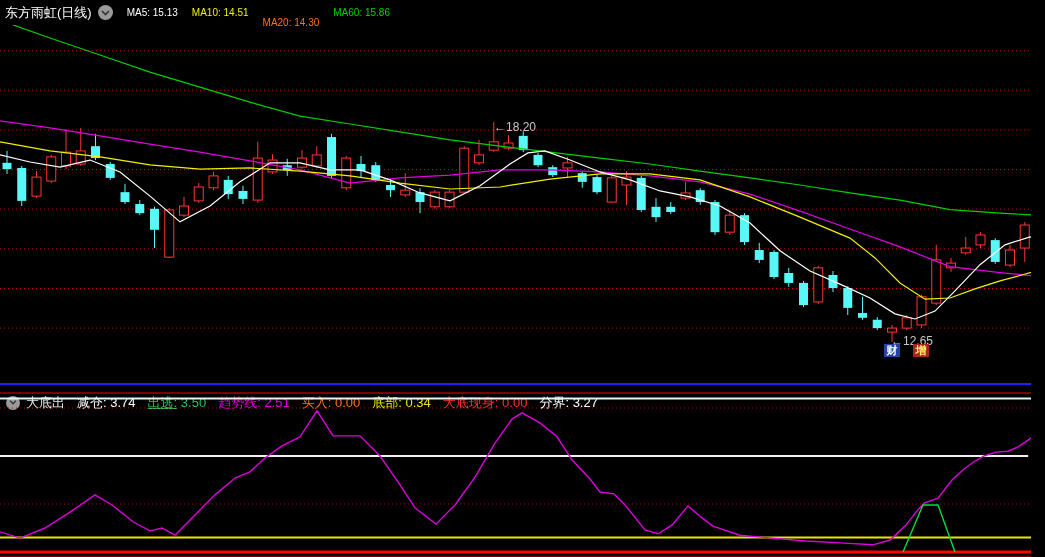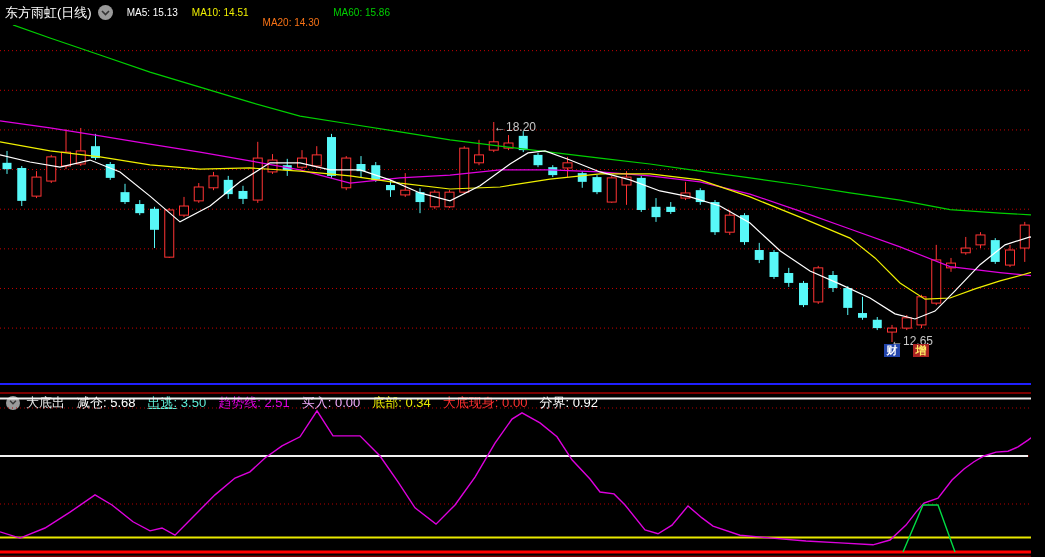--- a/index.html
+++ b/index.html
@@ -355,27 +355,27 @@
       <polyline points="0,129.8935799999999 30,137.0278799999999 60,142.18043 90,135.04613 120,146.9366299999999 150,171.11398 180,196.87672999999995 210,181.02273 240,156.8453799999999 270,137.82057999999986 300,137.82057999999986 330,144.95488 360,144.95488 390,154.86363 420,167.94317999999993 450,175.8701799999999 480,160.80887999999993 510,139.00962999999993 528,127.91182999999987 545,125.93007999999998 570,135.04613 600,146.9366299999999 630,154.86363 660,165.9614299999999 690,171.90668 720,181.02273 750,198.06577999999993 780,225.81027999999998 810,246.02412999999996 840,259.10367999999994 870,272.97592999999995 895,288.82992999999993 915,293.9824799999999 935,286.05547999999993 955,265.84162999999995 980,239.68252999999993 1005,219.86502999999996 1030,211.9380299999999 1045,215.90152999999995" fill="none" stroke="#ffffff" stroke-width="1.2"></polyline>
     </svg>
 
   <div class="indbar">
     <span class="circle-icon">
       <svg width="8" height="5" viewBox="0 0 9 6">
           <polyline points="1,1 4.5,4.5 8,1" fill="none" stroke="#333" stroke-width="1.6"></polyline>
         </svg>
     </span>
     <span class="ind-name">大底出</span>
-    <span class="ind-field" style="color: rgb(255, 255, 255);"><span>减仓:</span> <span>5.68</span></span>
-    <span class="ind-field" style="color: #5eead4;"><span class="u">出逃:</span> <span>3.50</span></span>
+    <span class="ind-field" style="color: rgb(255, 255, 255);"><span>减仓:</span> <span>3.74</span></span>
+    <span class="ind-field" style="color: #22c55e;"><span class="u">出逃:</span> <span>3.50</span></span>
     <span class="ind-field" style="color: rgb(224, 0, 224); text-align: right;"><span>趋势线:</span> <span>2.51</span></span>
-    <span class="ind-field" style="color: #f0abfc;"><span>买入:</span> <span>0.00</span></span>
+    <span class="ind-field" style="color: #f97316;"><span>买入:</span> <span>0.00</span></span>
     <span class="ind-field" style="color: rgb(232, 232, 0);"><span>底部:</span> <span>0.34</span></span>
     <span class="ind-field" style="color: rgb(255, 48, 48);"><span>大底现身:</span> <span>0.00</span></span>
-    <span class="ind-field" style="color: rgb(255, 255, 255);"><span>分界:</span> <span>0.92</span></span>
+    <span class="ind-field" style="color: rgb(255, 255, 255);"><span>分界:</span> <span>3.27</span></span>
   </div>
 
   <svg id="indChart" class="chart-svg" width="1045" height="176">
       <line x1="0" y1="3" x2="1045" y2="3" stroke="#2020ff" stroke-width="2"></line>
       <line x1="0" y1="17.399999999999977" x2="1045" y2="17.399999999999977" stroke="#f0f0f0" stroke-width="2"></line>
       <line x1="0" y1="27" x2="1045" y2="27" stroke="#b40000" stroke-width="1" stroke-dasharray="1 3"></line>
       <line x1="0" y1="75" x2="1045" y2="75" stroke="#b40000" stroke-width="1" stroke-dasharray="1 3"></line>
       <line x1="0" y1="75" x2="1028" y2="75" stroke="#f0f0f0" stroke-width="2"></line>
       <line x1="0" y1="123" x2="1045" y2="123" stroke="#b40000" stroke-width="1" stroke-dasharray="1 3"></line>
       <line x1="0" y1="156.6" x2="1045" y2="156.6" stroke="#e8e800" stroke-width="2"></line>

